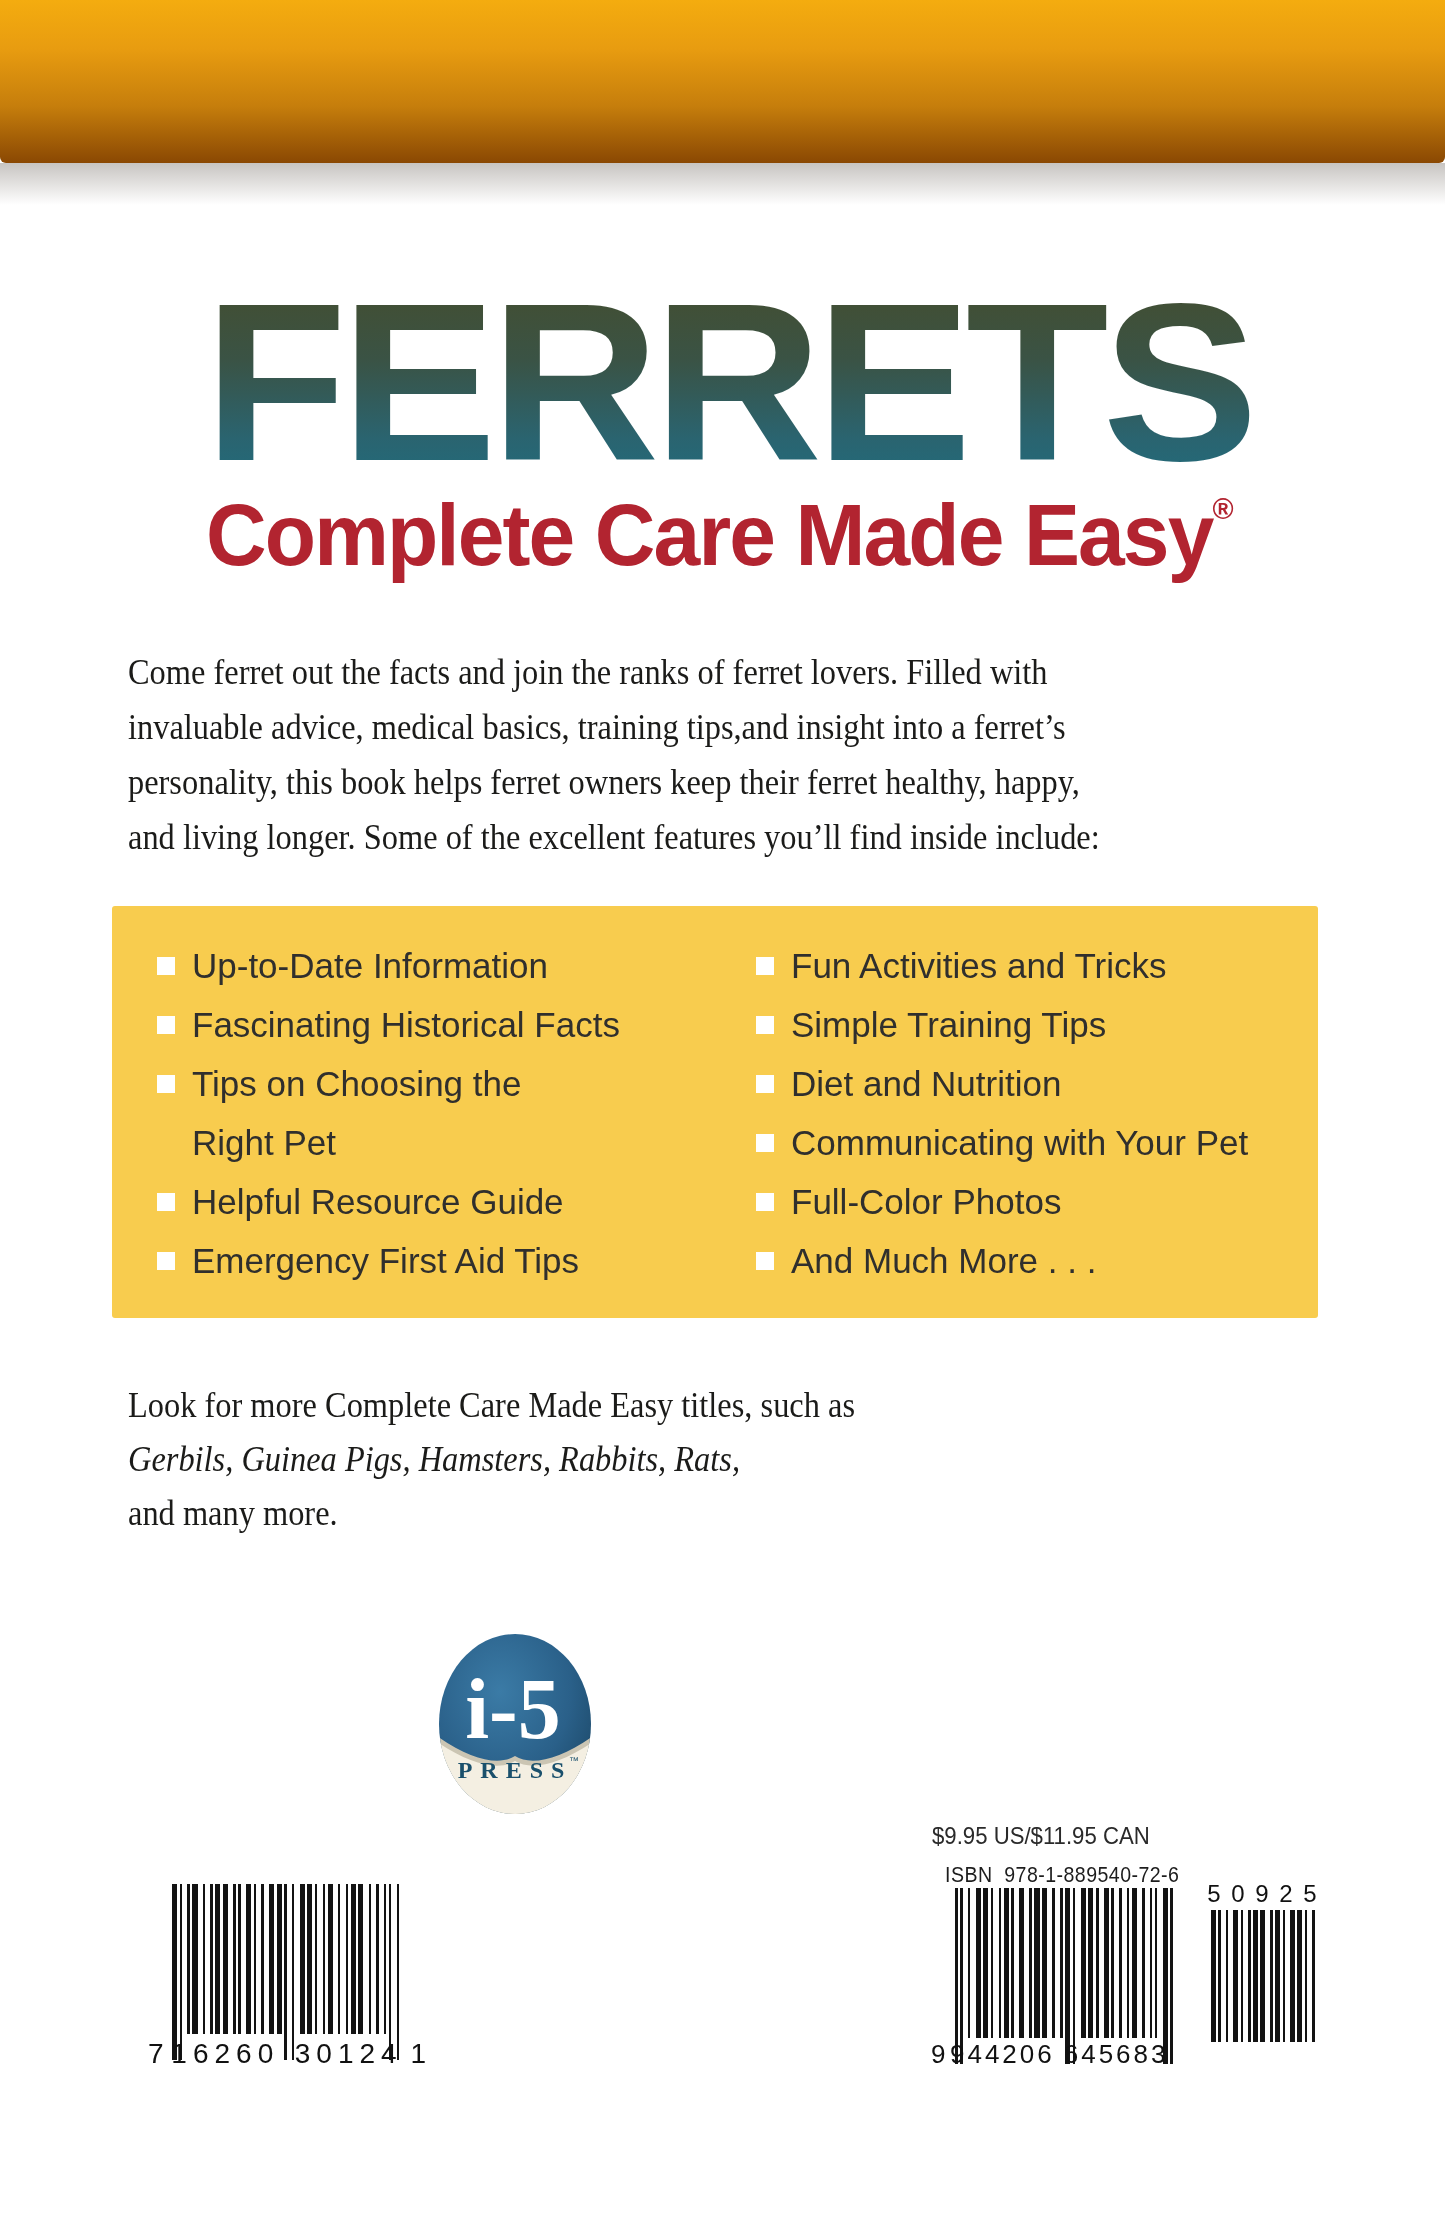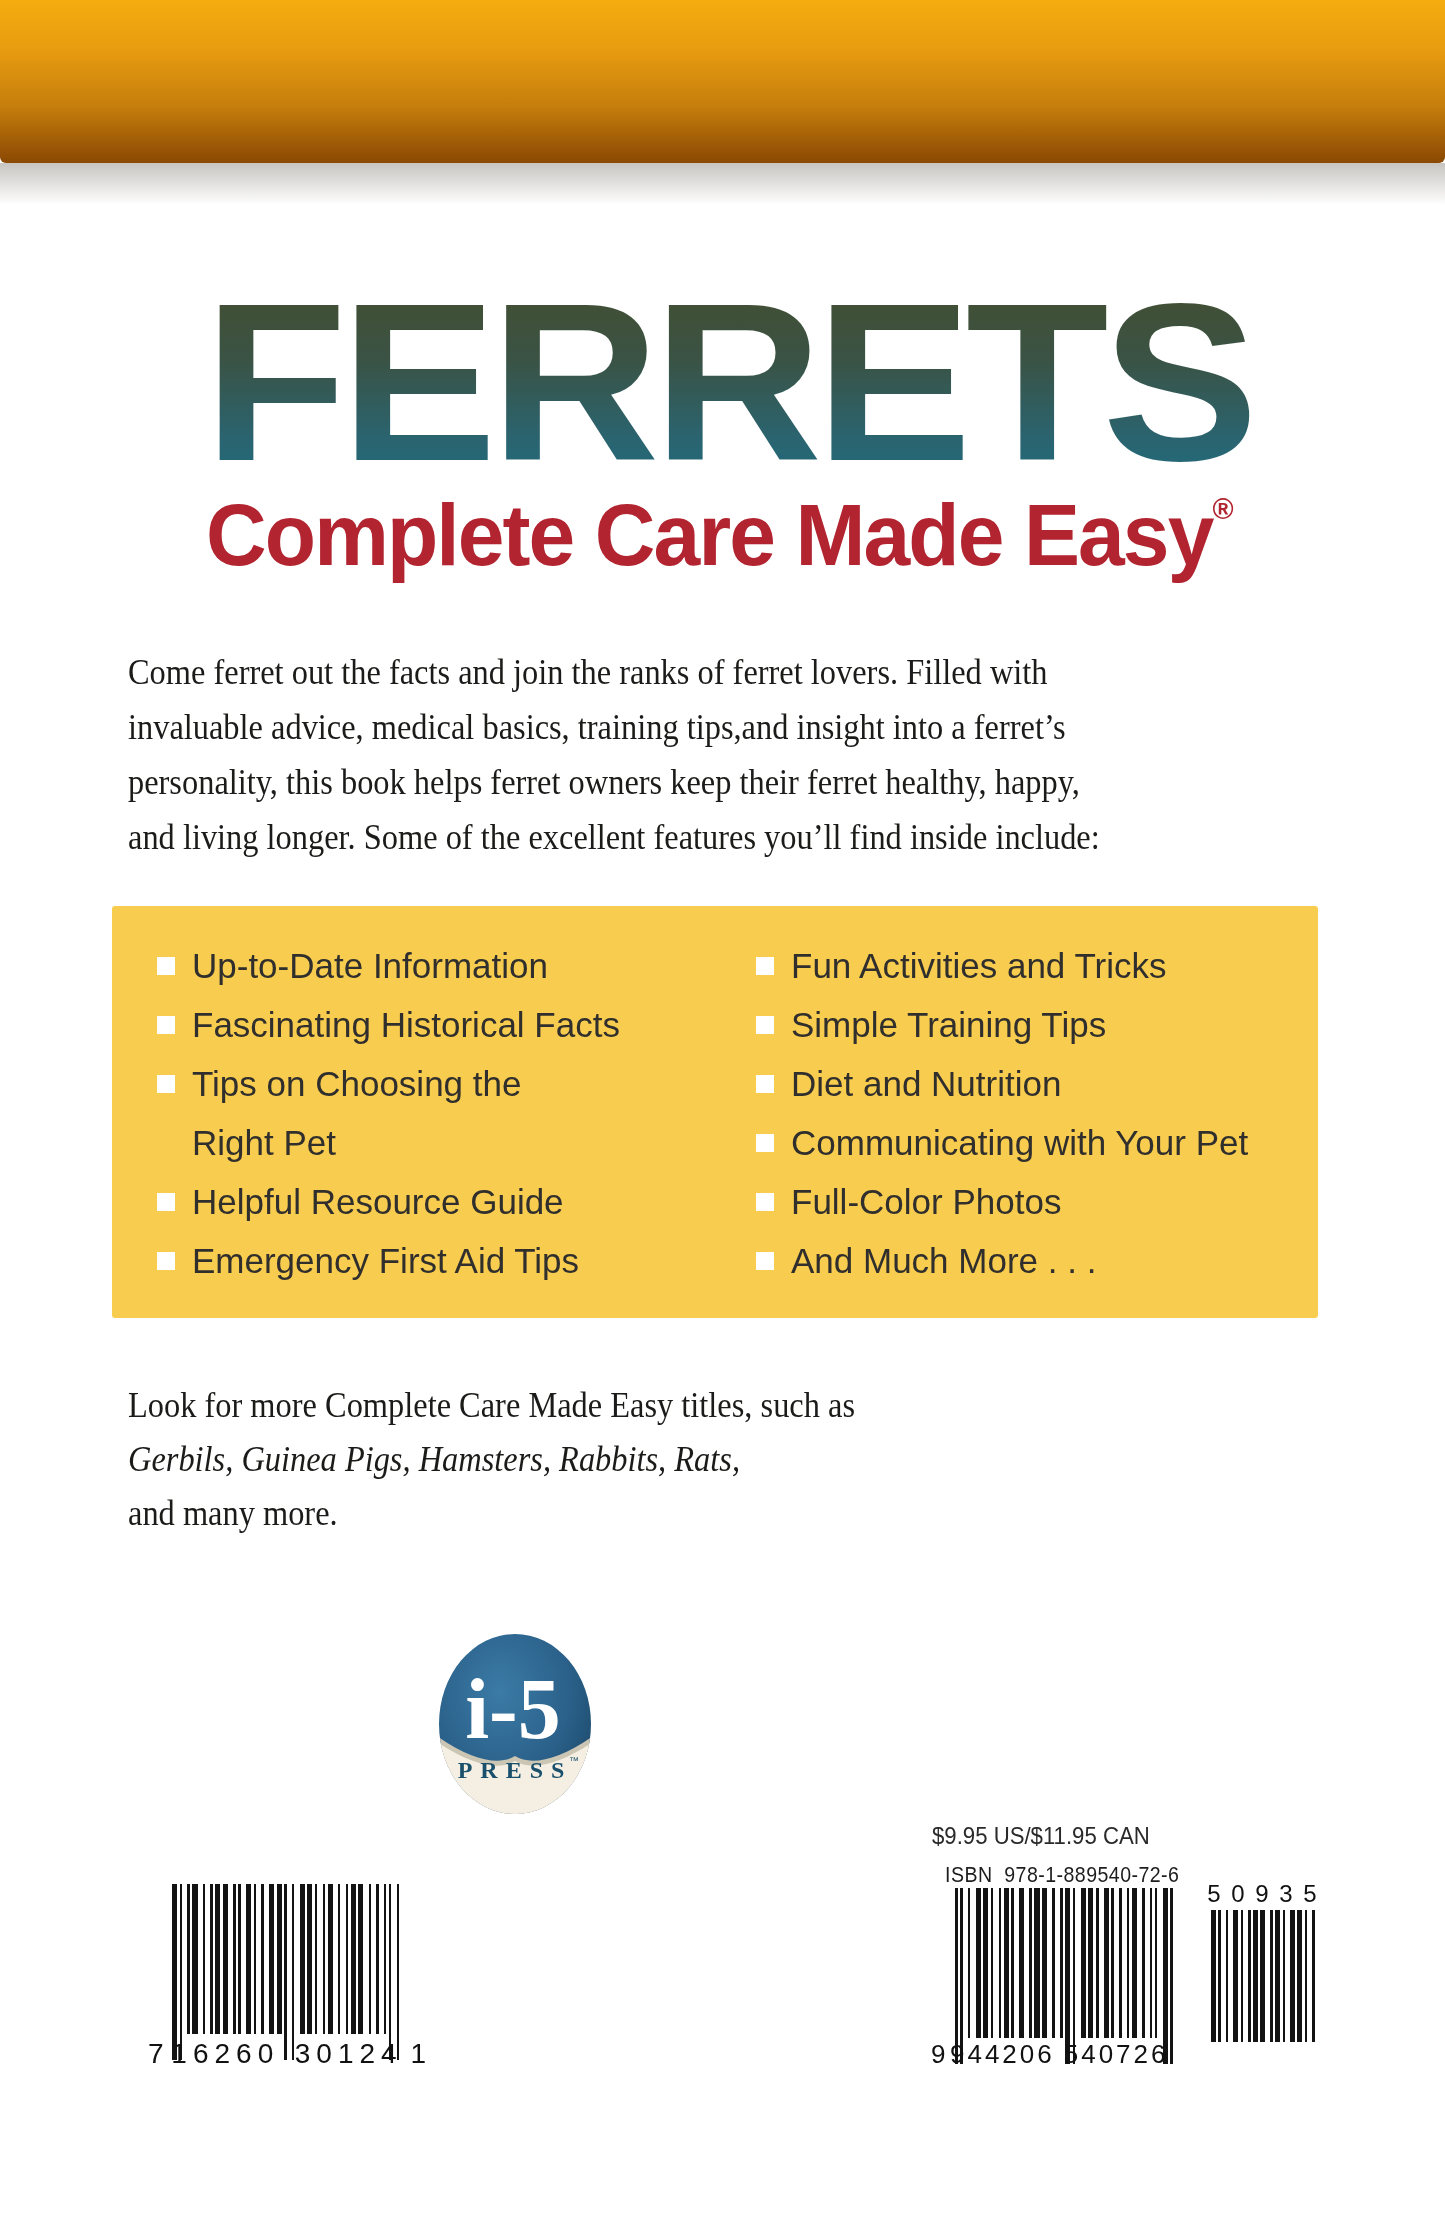--- a/index.html
+++ b/index.html
@@ -301,26 +301,26 @@
         <div style="flex: 0 0 auto; width: 2.56471px; height: 1px;"></div>
         <div style="flex: 0 0 auto; width: 2.56471px; background: rgb(19, 19, 19); height: 150px;"></div>
         <div style="flex: 0 0 auto; width: 5.12941px; height: 1px;"></div>
         <div style="flex: 0 0 auto; width: 5.12941px; background: rgb(19, 19, 19); height: 176px;"></div>
         <div style="flex: 0 0 auto; width: 2.56471px; height: 1px;"></div>
         <div style="flex: 0 0 auto; width: 2.56471px; background: rgb(19, 19, 19); height: 176px;"></div>
       </div>
     <div class="digits">
       <span>9</span>
       <span class="grp">944206</span>
-      <span class="grp">540726</span>
+      <span class="grp">645683</span>
     </div>
   </div>
 
   <div class="barcode bc-addon">
-    <div class="digits">5 0 9 3 5</div>
+    <div class="digits">5 0 9 2 5</div>
     <div class="bars">
         <div style="flex: 0 0 auto; width: 4.95238px; background: rgb(19, 19, 19); height: 132px;"></div>
         <div style="flex: 0 0 auto; width: 2.47619px; height: 1px;"></div>
         <div style="flex: 0 0 auto; width: 2.47619px; background: rgb(19, 19, 19); height: 132px;"></div>
         <div style="flex: 0 0 auto; width: 4.95238px; height: 1px;"></div>
         <div style="flex: 0 0 auto; width: 2.47619px; background: rgb(19, 19, 19); height: 132px;"></div>
         <div style="flex: 0 0 auto; width: 4.95238px; height: 1px;"></div>
         <div style="flex: 0 0 auto; width: 4.95238px; background: rgb(19, 19, 19); height: 132px;"></div>
         <div style="flex: 0 0 auto; width: 2.47619px; height: 1px;"></div>
         <div style="flex: 0 0 auto; width: 2.47619px; background: rgb(19, 19, 19); height: 132px;"></div>

